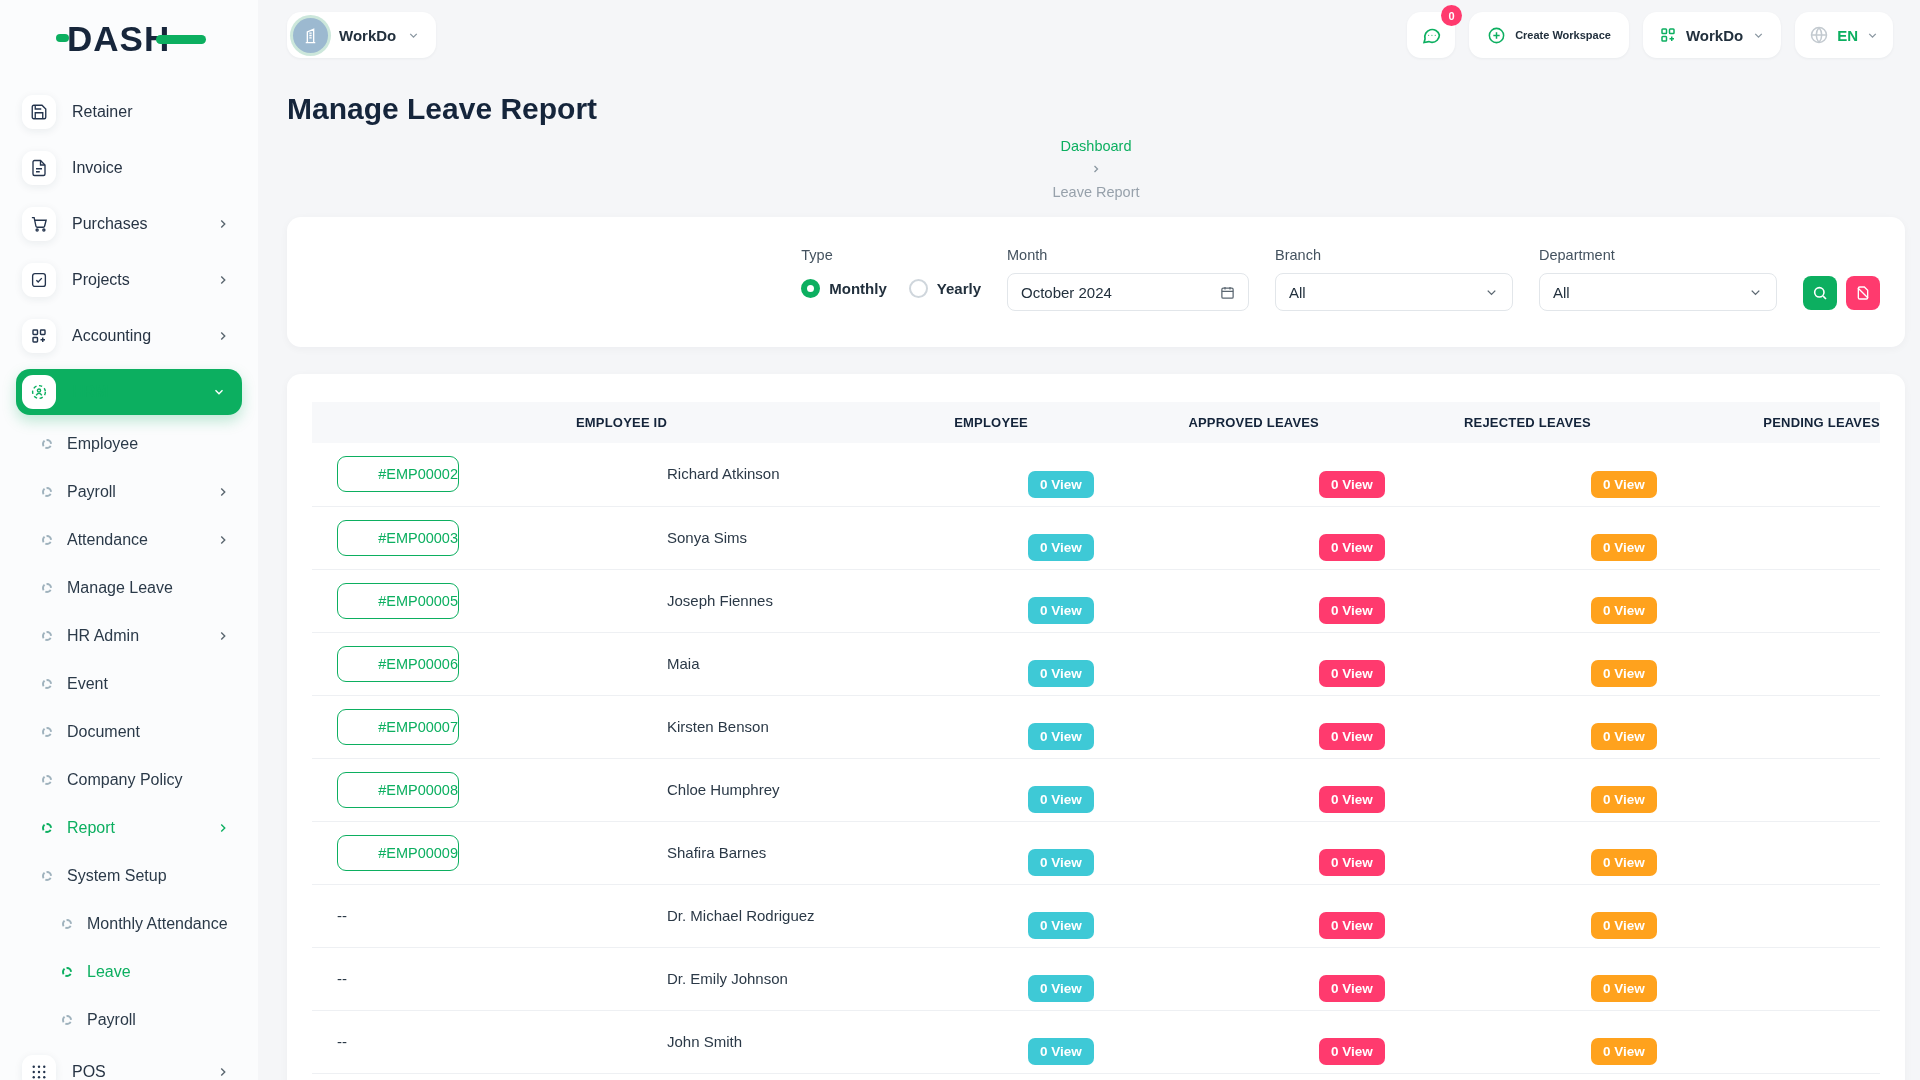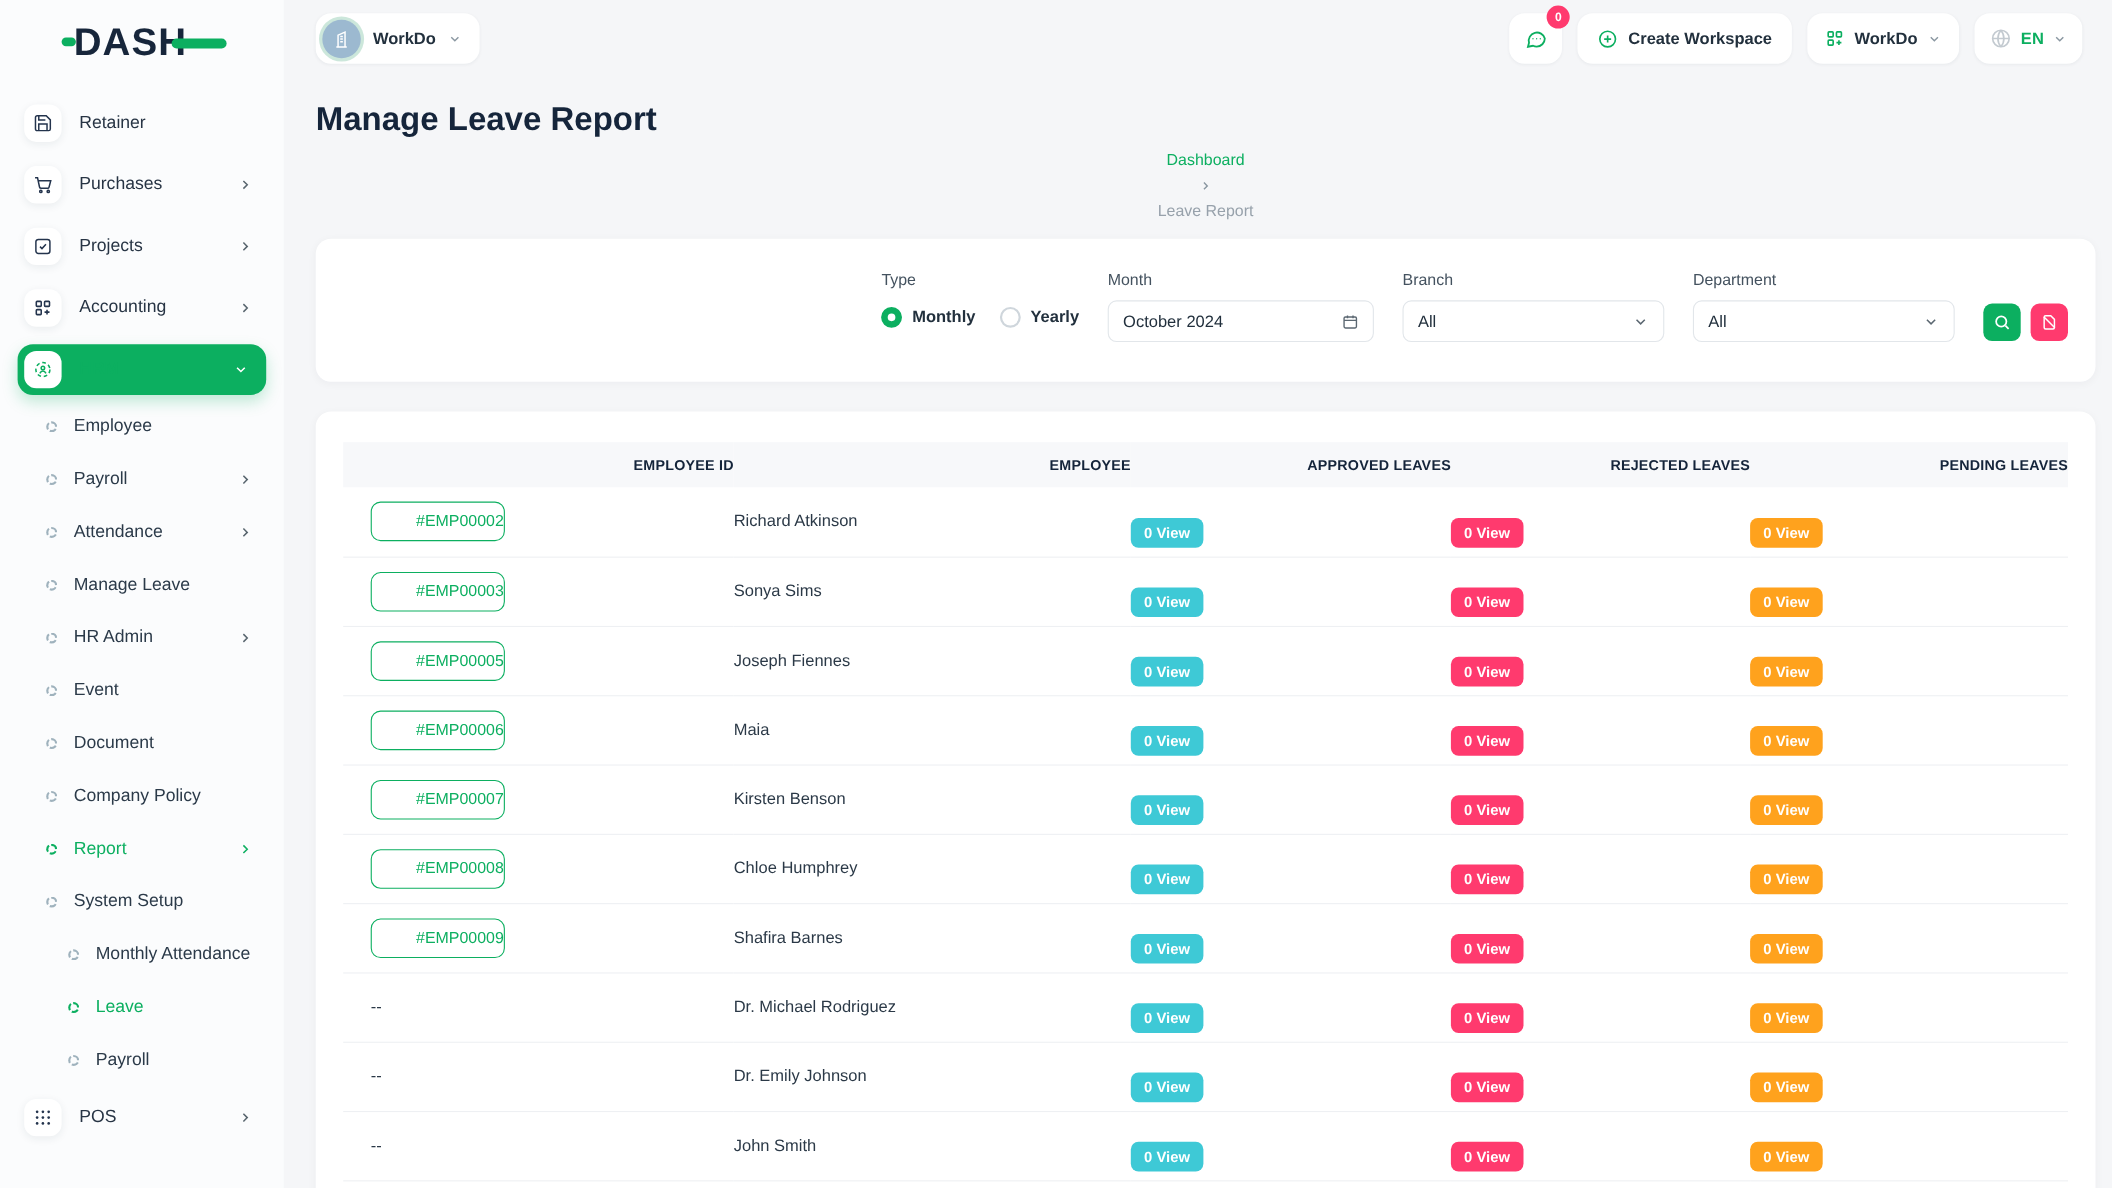--- a/index.html
+++ b/index.html
@@ -49,21 +49,21 @@
   .avatar svg { width:19px; height:19px; }
   .ws-label { font-size:15px; font-weight:600; color:#22303d; }
   .chev-sm { color:#8a97a1; display:flex; }
   .chev-sm svg { width:13px; height:13px; }
   .top-right { position:absolute; right:27px; top:12px; display:flex; gap:14px; align-items:center; }
   .icon-btn { width:48px; height:46px; justify-content:center; position:relative; }
   .icon-btn svg { width:21px; height:21px; color:var(--accent); }
   .noti-badge { position:absolute; right:-7px; top:-7px; min-width:21px; height:21px; border-radius:50%;
     background:var(--pink); color:#fff; font-size:11px; font-weight:700;
     display:flex; align-items:center; justify-content:center; }
-  .btn-create { padding:0 18px; gap:9px; font-size:15px; font-weight:600; color:#22303d; }
+  .btn-create { padding:0 18px; gap:9px; font-size:11px; font-weight:600; color:#22303d; }
   .btn-create svg { width:19px; height:19px; color:var(--accent); }
   .btn-workdo { padding:0 16px; gap:9px; font-size:15px; font-weight:600; color:#22303d; }
   .btn-workdo svg.grid { width:18px; height:18px; color:var(--accent); }
   .btn-lang { padding:0 14px; gap:8px; font-size:15px; font-weight:700; }
   .btn-lang svg.globe { width:20px; height:20px; color:#c3cad0; }
   .lang-code { color:var(--accent); }
 
   
   .main { position:absolute; left:287px; top:0; width:1618px; }
   .page-title { margin-top:92px; font-size:30px; font-weight:600; color:#15253b; }
@@ -130,20 +130,29 @@
           <svg viewBox="0 0 24 24" fill="none" stroke="currentColor" stroke-width="1.8">
             <path d="M19 21H5a2 2 0 0 1-2-2V5a2 2 0 0 1 2-2h11l5 5v11a2 2 0 0 1-2 2z"></path>
             <path d="M17 21v-8H7v8M7 3v5h8"></path>
           </svg>
         </span>
         <span class="nav-label">Retainer</span>
       </a>
       <a class="nav-main">
         <span class="nav-ic">
           <svg viewBox="0 0 24 24" fill="none" stroke="currentColor" stroke-width="1.8">
+            <path d="M14 2H6a2 2 0 0 0-2 2v16a2 2 0 0 0 2 2h12a2 2 0 0 0 2-2V8z"></path>
+            <path d="M14 2v6h6M16 13H8M13 17H8"></path>
+          </svg>
+        </span>
+        <span class="nav-label">Invoice</span>
+      </a>
+      <a class="nav-main">
+        <span class="nav-ic">
+          <svg viewBox="0 0 24 24" fill="none" stroke="currentColor" stroke-width="1.8">
             <circle cx="9.5" cy="20" r="1.4"></circle>
             <circle cx="18.5" cy="20" r="1.4"></circle>
             <path d="M2.5 3.5h3l2.4 11.2a2 2 0 0 0 2 1.6h7.6a2 2 0 0 0 2-1.6L21.5 7H6.2"></path>
           </svg>
         </span>
         <span class="nav-label">Purchases</span>
         <span class="chev">
           <svg viewBox="0 0 24 24" fill="none" stroke="currentColor" stroke-width="2.4">
             <path d="M9 6l6 6-6 6"></path>
           </svg>

